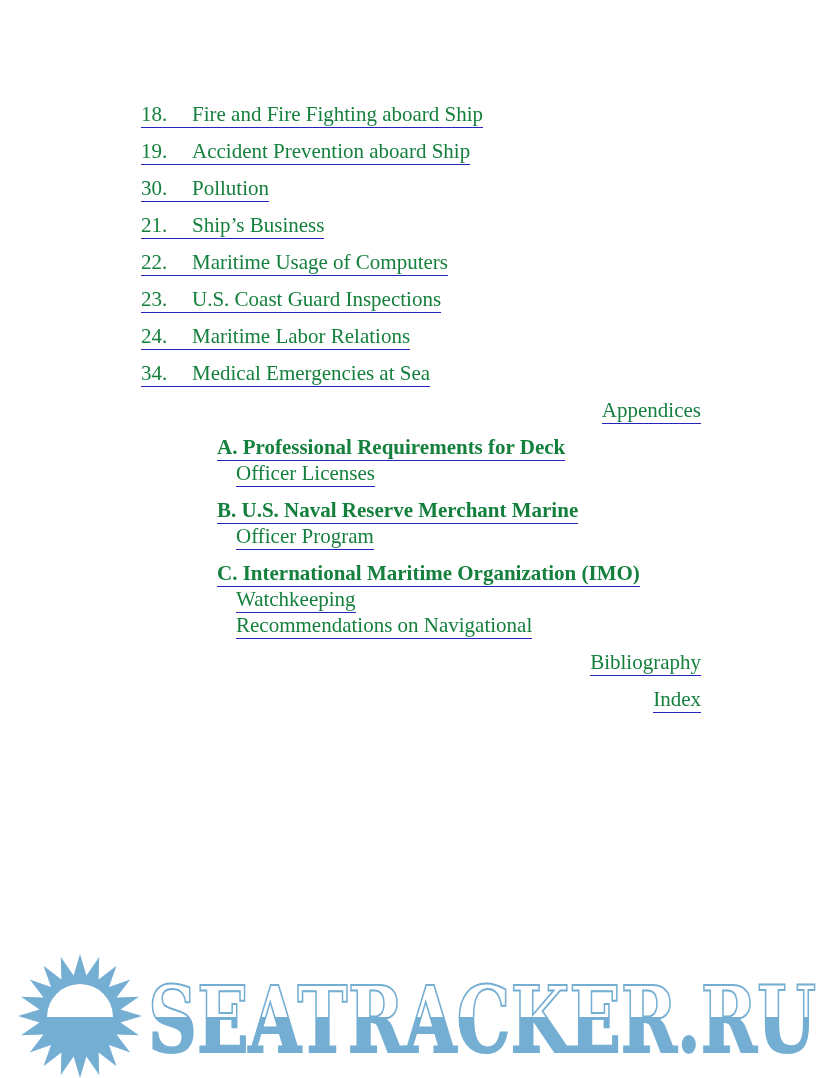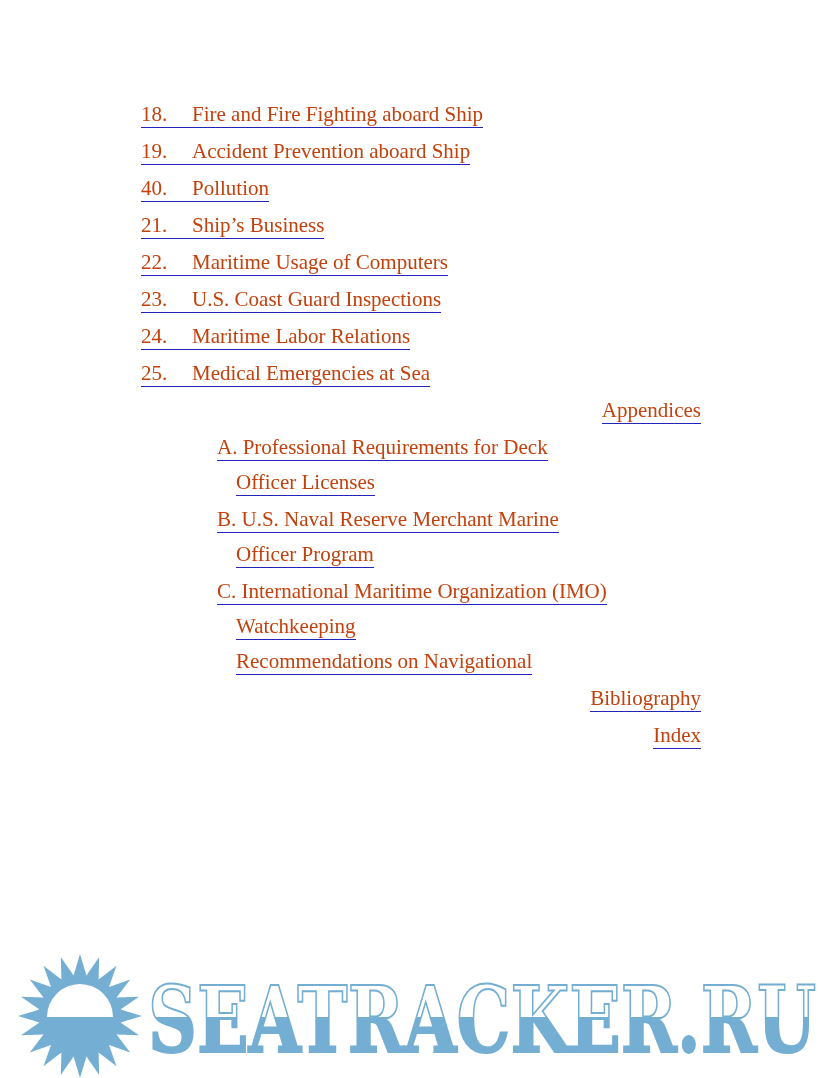--- a/index.html
+++ b/index.html
@@ -15,33 +15,33 @@
     position: absolute;
     top: 101px;
     left: 141px;
     width: 560px;
     font-size: 21px;
     line-height: 26px;
     color: #2424bd;
   }
   .toc-item { margin: 0 0 11px 0; white-space: nowrap; }
   .lnk {
-    color: #c2410c;
+    color: #15803d;
     text-decoration: none;
     border-bottom: 1.5px solid #2424bd;
     padding-bottom: 0.5px;
     cursor: pointer;
   }
   .num {
     display: inline-block;
     width: 51px;
   }
   .lvl1 { padding-left: 38px; text-align: right; }   
-  .lvl2 { padding-left: 76px; }   
-  .lvl2-cont { padding-left: 95px; margin-top: 9px; } 
+  .lvl2 { padding-left: 76px; font-weight: bold; }   
+  .lvl2-cont { padding-left: 95px; } 
   .appendix-block { margin: 0 0 11px 0; }
   .appendix-block .line { line-height: 26px; white-space: nowrap; }
   .watermark {
     position: absolute;
     left: 0;
     top: 940px;
     width: 819px;
     height: 138px;
     margin-left: 16px;
   }
@@ -53,36 +53,36 @@
 
   <div class="toc">
 
     <p class="toc-item">
       <a class="lnk"><span class="num">18.</span><span>Fire and Fire Fighting aboard Ship</span></a>
     </p>
     <p class="toc-item">
       <a class="lnk"><span class="num">19.</span><span>Accident Prevention aboard Ship</span></a>
     </p>
     <p class="toc-item">
-      <a class="lnk"><span class="num">40.</span><span>Pollution</span></a>
+      <a class="lnk"><span class="num">30.</span><span>Pollution</span></a>
     </p>
     <p class="toc-item">
       <a class="lnk"><span class="num">21.</span><span>Ship’s Business</span></a>
     </p>
     <p class="toc-item">
       <a class="lnk"><span class="num">22.</span><span>Maritime Usage of Computers</span></a>
     </p>
     <p class="toc-item">
       <a class="lnk"><span class="num">23.</span><span>U.S. Coast Guard Inspections</span></a>
     </p>
     <p class="toc-item">
       <a class="lnk"><span class="num">24.</span><span>Maritime Labor Relations</span></a>
     </p>
     <p class="toc-item">
-      <a class="lnk"><span class="num">25.</span><span>Medical Emergencies at Sea</span></a>
+      <a class="lnk"><span class="num">34.</span><span>Medical Emergencies at Sea</span></a>
     </p>
 
     <p class="toc-item lvl1">
       <a class="lnk">Appendices</a>
     </p>
 
     <div class="appendix-block">
       <div class="line lvl2"><a class="lnk">A. Professional Requirements for Deck</a></div>
       <div class="line lvl2-cont"><a class="lnk">Officer Licenses</a></div>
     </div>

